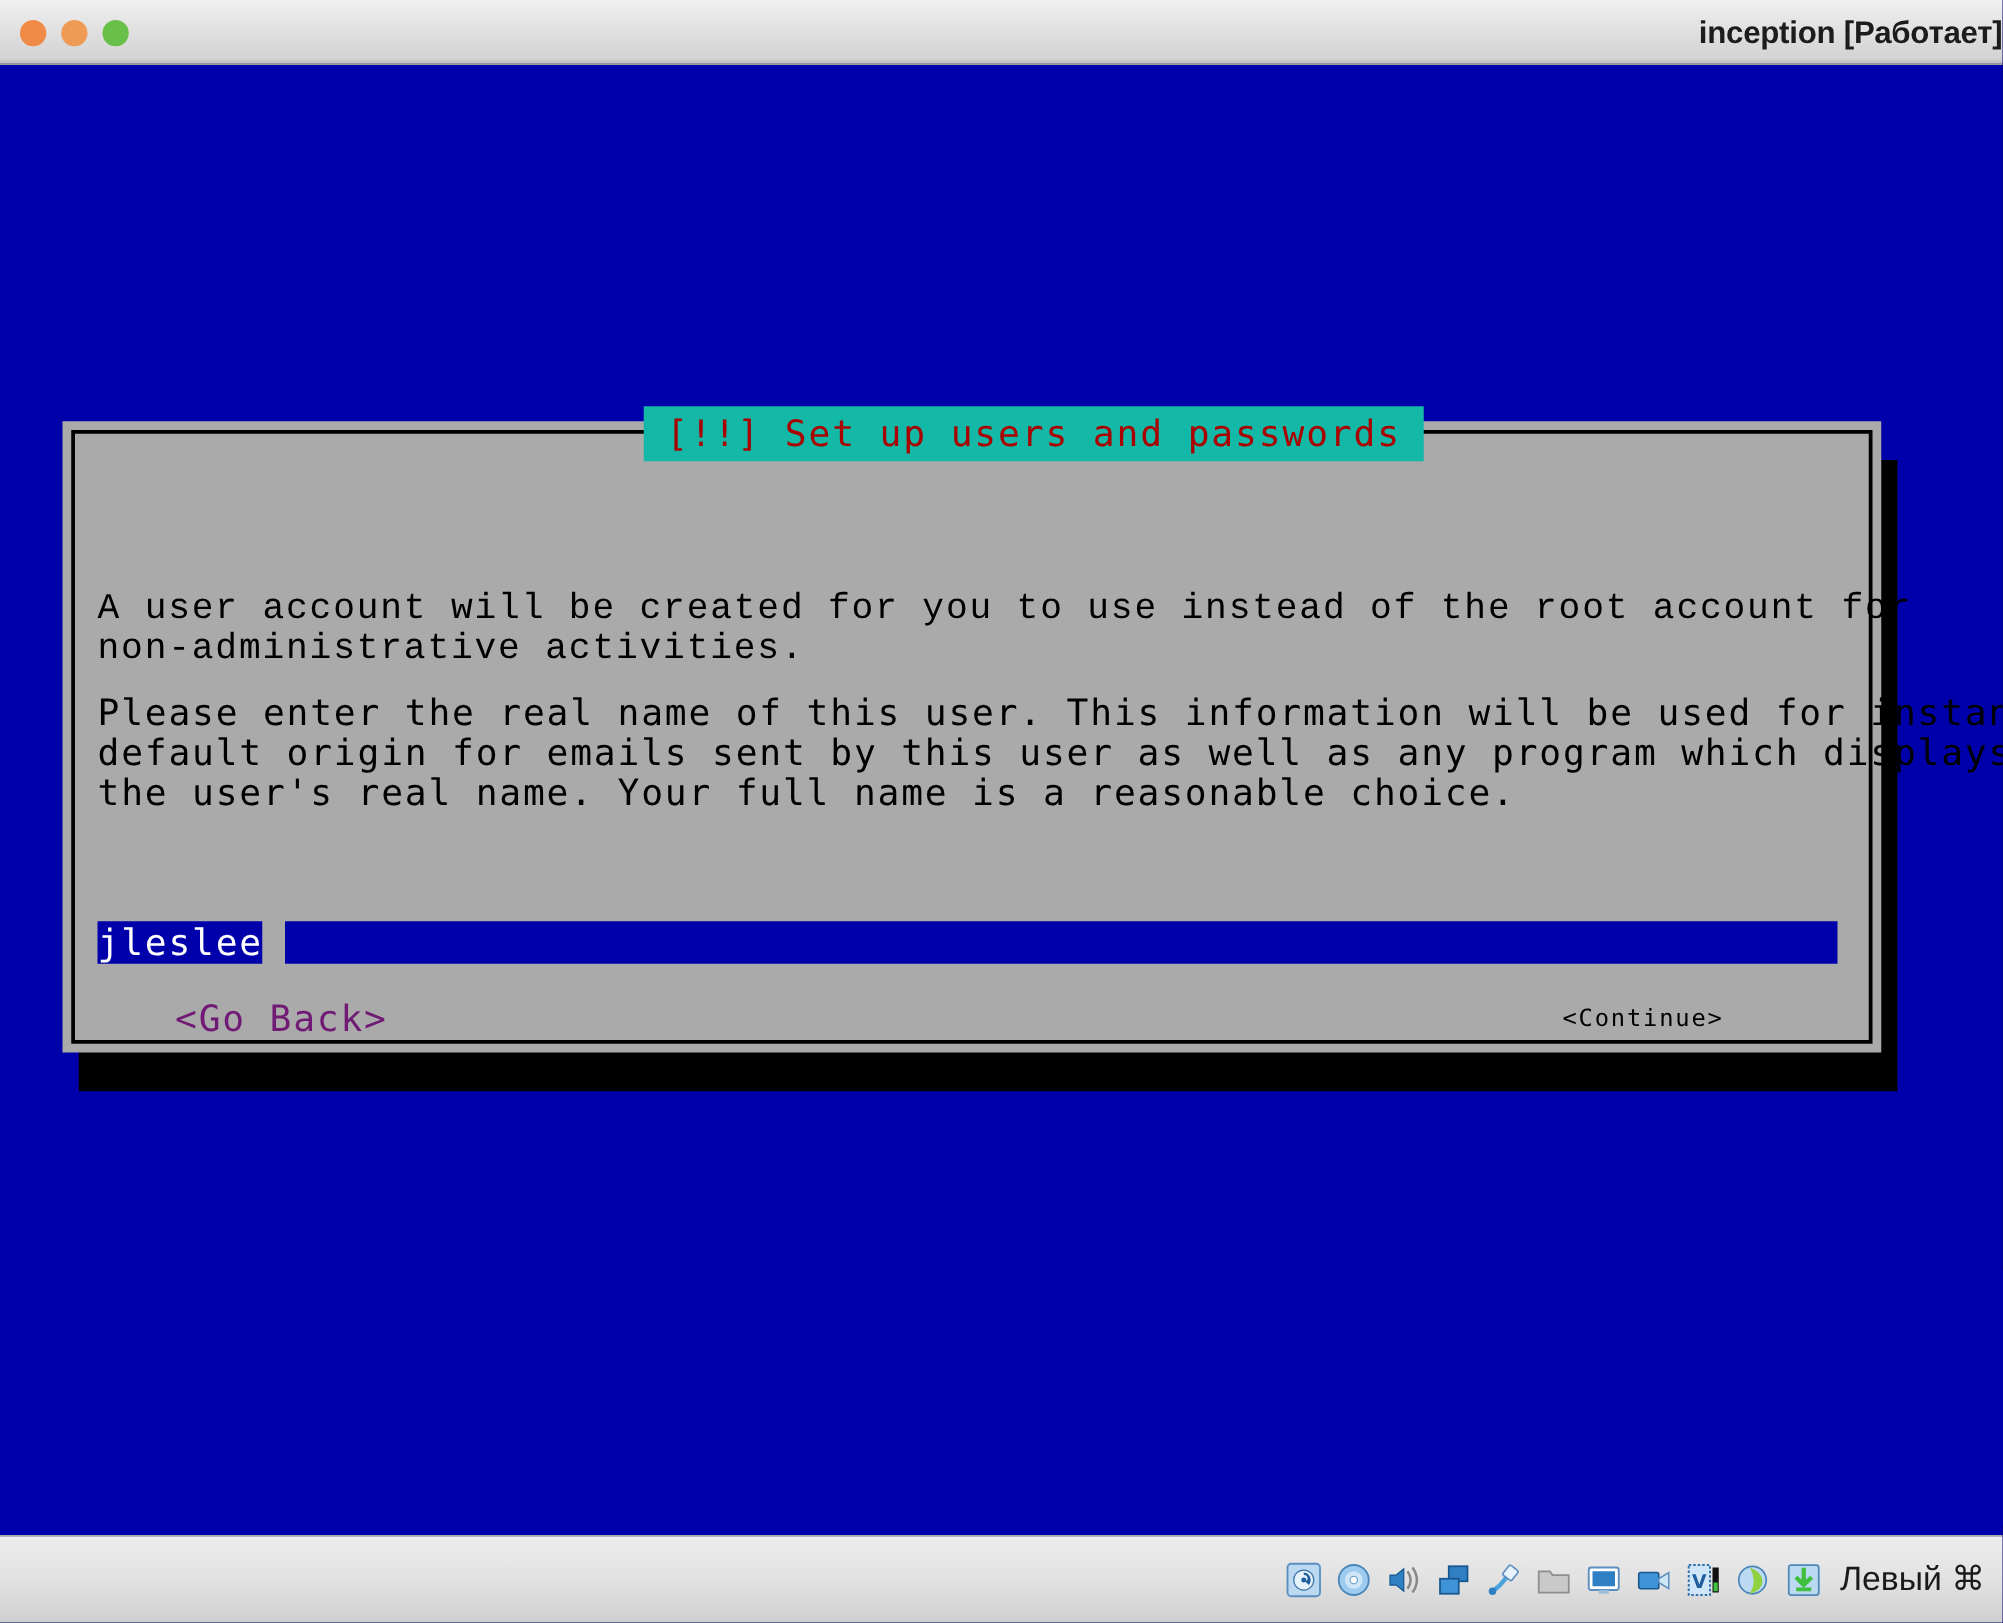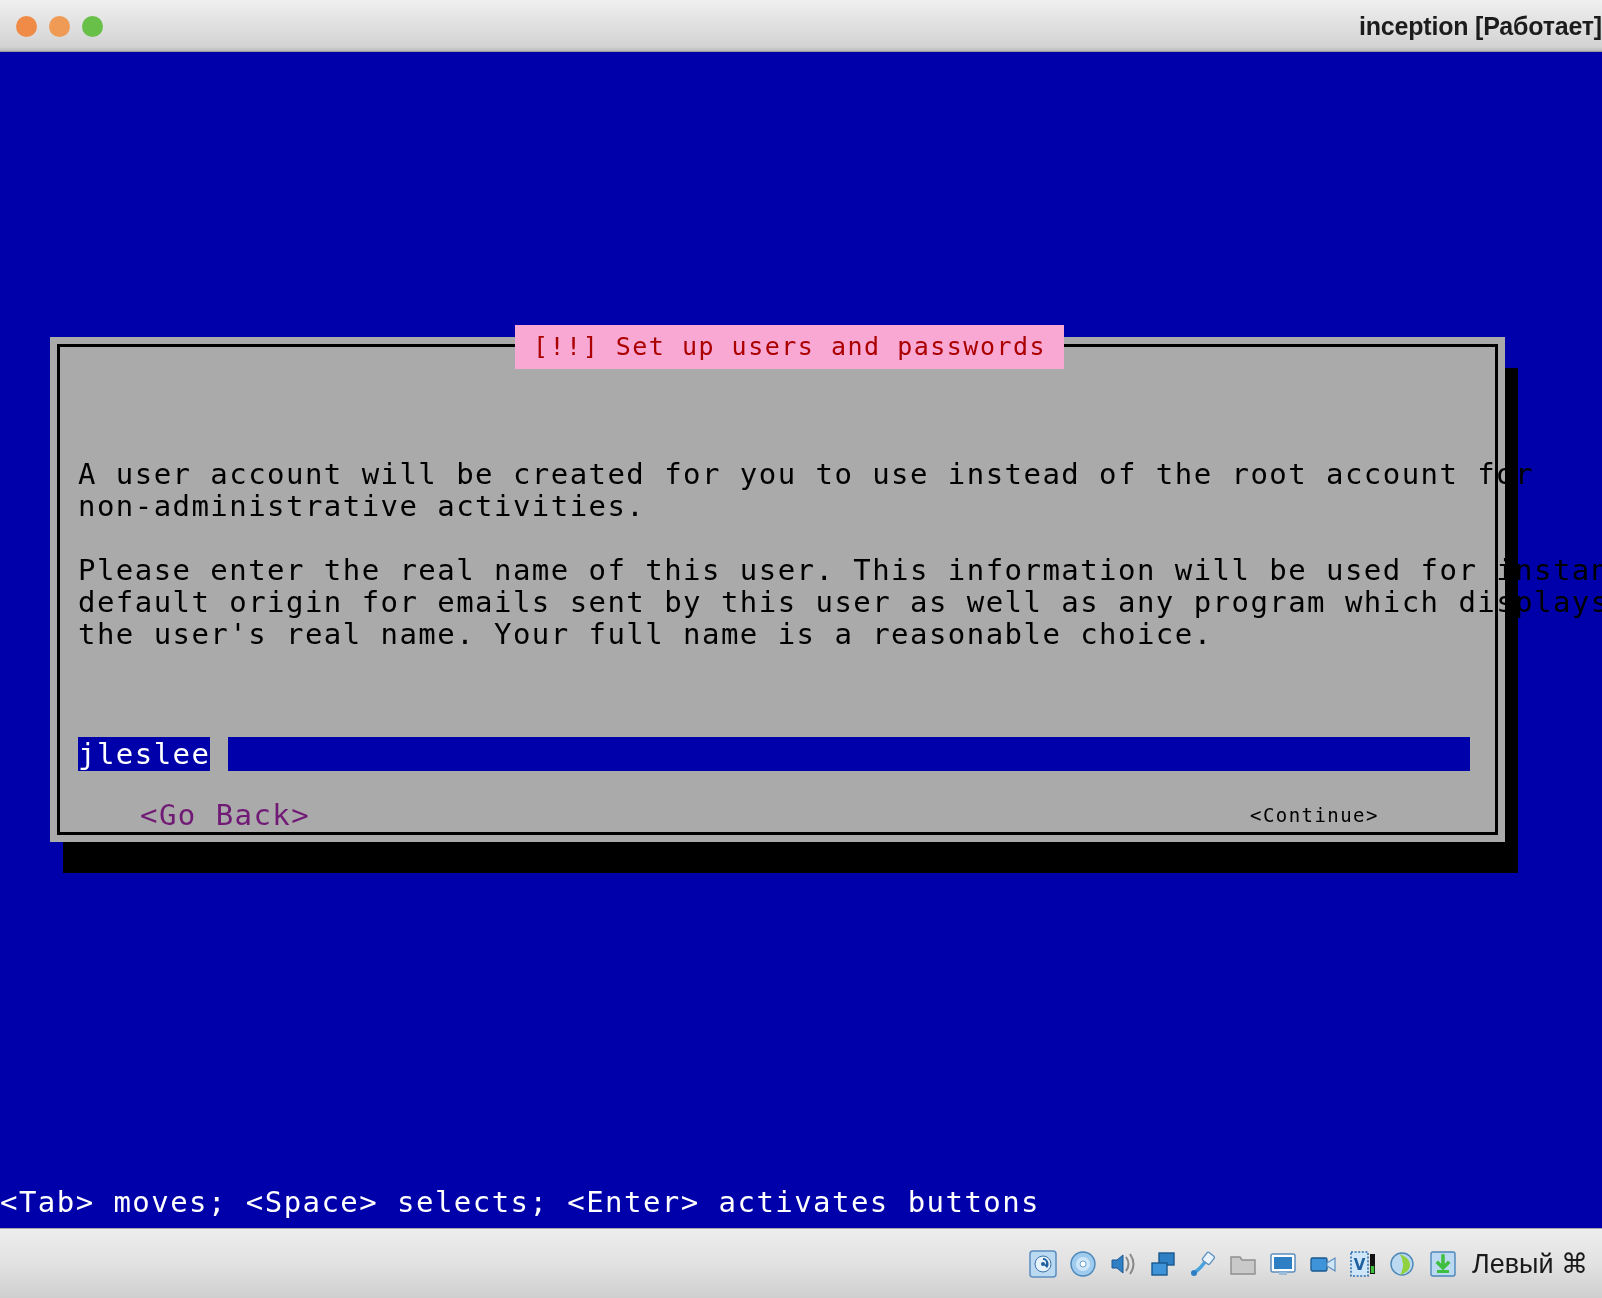--- a/index.html
+++ b/index.html
@@ -106,23 +106,23 @@
     border: 3px solid #000000;
     box-sizing: border-box;
   }
   
   #dialog-title {
     position: absolute;
     top: -3px;
     left: 455px;
     height: 44px;
     line-height: 44px;
-    background: #f9a8d4;
+    background: #14b8a6;
     color: #aa0000;
-    font-size: 25px;
+    font-size: 29px;
     letter-spacing: 1.5px;
     padding: 0 18px;
     white-space: nowrap;
     transform: translateY(-19px);
   }
 
   #dialog-body {
     position: absolute;
     left: 0; top: 0;
     width: 1455px;
@@ -130,21 +130,21 @@
     color: #000000;
     font-size: 29px;
     line-height: 32px;
     letter-spacing: 1.45px;
     white-space: pre;
   }
   .para {
     position: absolute;
     left: 28px;
   }
-  #para1 { top: 121px; }
+  #para1 { top: 134px; font-family: Liberation Mono, monospace; }
   #para2 { top: 217px; }
   #label-fullname { position: absolute; left: 28px; top: 343px; }
 
   
   #input-row {
     position: absolute;
     left: 28px;
     top: 400px;
     width: 1392px;
     height: 34px;
@@ -271,21 +271,20 @@
           <span id="input-value">jleslee</span>
           <span id="input-cursor"></span>
           <span id="input-rest"></span>
         </div>
 
         <div id="btn-goback">&lt;Go Back&gt;</div>
         <div id="btn-continue">&lt;Continue&gt;</div>
       </div>
     </div>
 
-    <div id="console-hint">&lt;Tab&gt; moves; &lt;Space&gt; selects; &lt;Enter&gt; activates buttons</div>
   </div>
 
   <div id="statusbar">
     <div id="status-icons">
 
       <span class="sicon">
         <svg width="30" height="30" viewBox="0 0 30 30">
           <rect x="2" y="2" width="26" height="26" rx="3" fill="#bcd9f2" stroke="#5b8fbf" stroke-width="1.5"></rect>
           <circle cx="15" cy="15" r="8" fill="#e8f2fb" stroke="#3b74a8" stroke-width="1"></circle>
           <path d="M15 9 a6 6 0 0 1 4 10 l-3-3 a2.5 2.5 0 0 0 -1-5 z" fill="#1f5f9e"></path>

